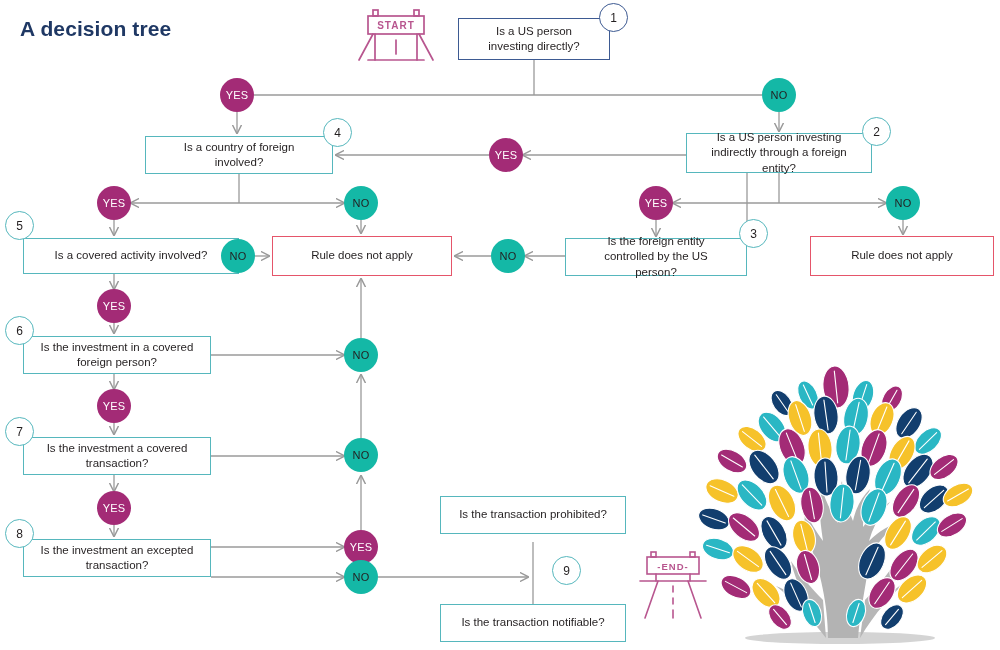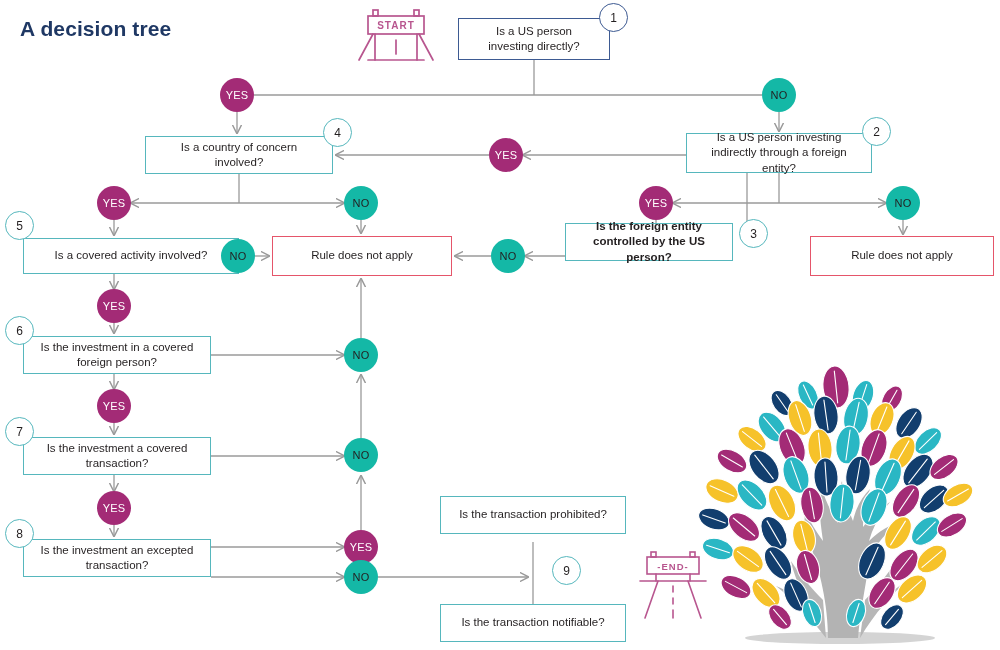--- a/index.html
+++ b/index.html
@@ -160,29 +160,29 @@
     <span>1</span>
   </div>
 
   <div class="node teal" style="left:686px;top:133px;width:186px;height:40px;">
     <span>Is a US person investing indirectly through a foreign entity?</span>
   </div>
   <div class="badge" style="left:862px;top:117px;">
     <span>2</span>
   </div>
 
-  <div class="node teal" style="left:565px;top:223px;width:168px;height:38px;font-weight:bold;">
+  <div class="node teal" style="left:565px;top:238px;width:182px;height:38px;">
     <span>Is the foreign entity controlled by the US person?</span>
   </div>
   <div class="badge" style="left:739px;top:219px;">
     <span>3</span>
   </div>
 
   <div class="node teal" style="left:145px;top:136px;width:188px;height:38px;">
-    <span>Is a country of concern involved?</span>
+    <span>Is a country of foreign involved?</span>
   </div>
   <div class="badge" style="left:323px;top:118px;">
     <span>4</span>
   </div>
 
   <div class="node teal" style="left:23px;top:238px;width:216px;height:36px;">
     <span>Is a covered activity involved?</span>
   </div>
   <div class="badge" style="left:5px;top:211px;">
     <span>5</span>

